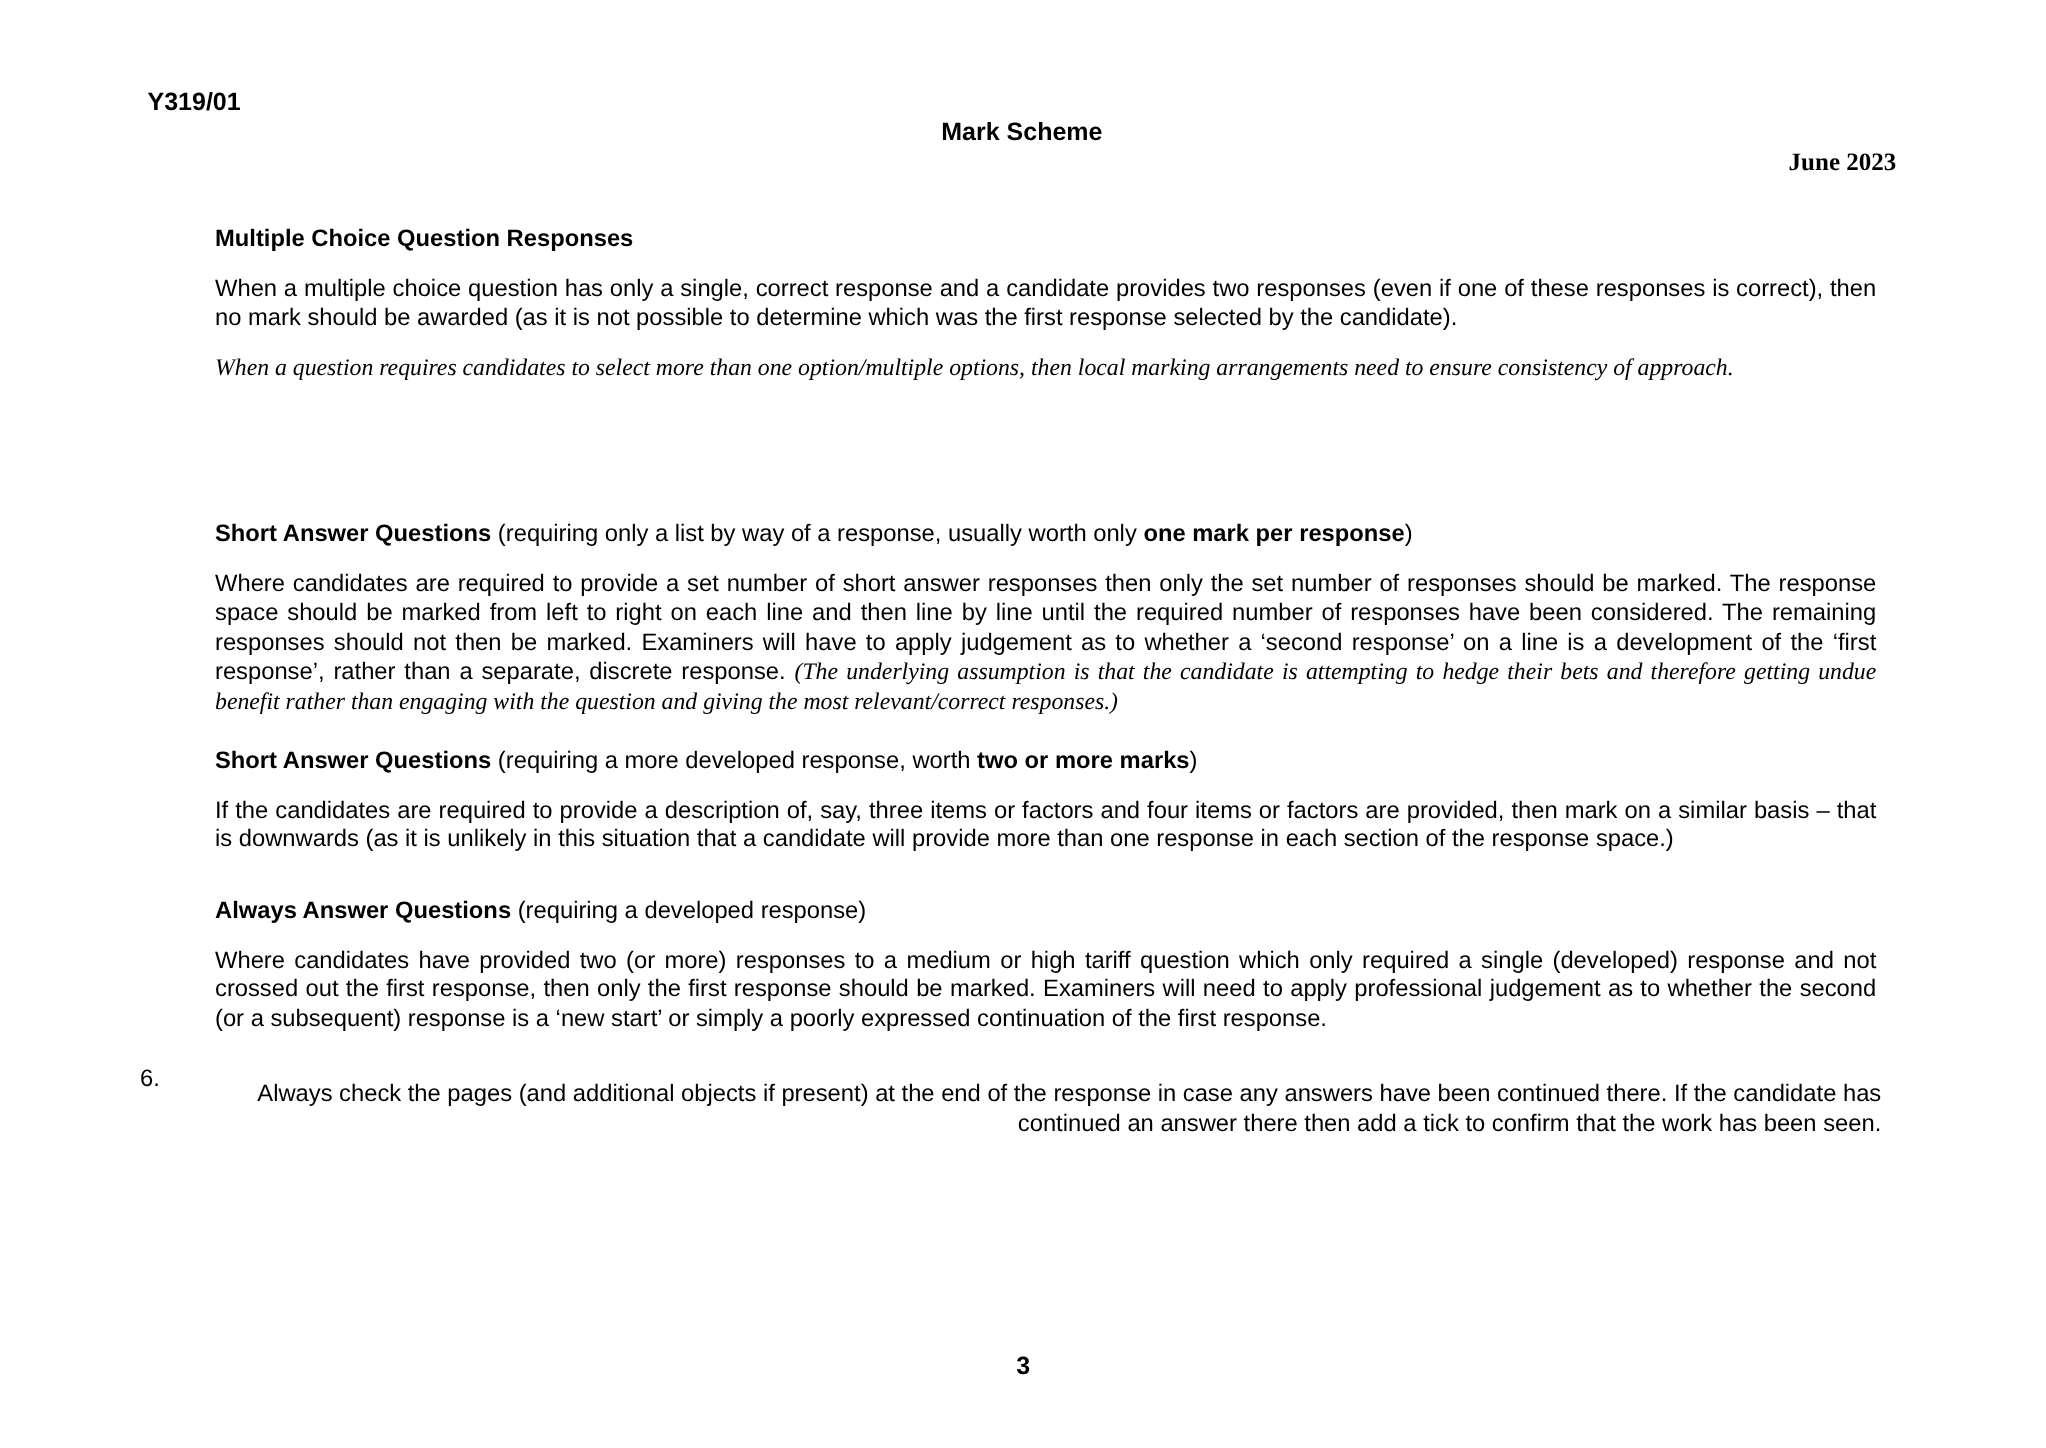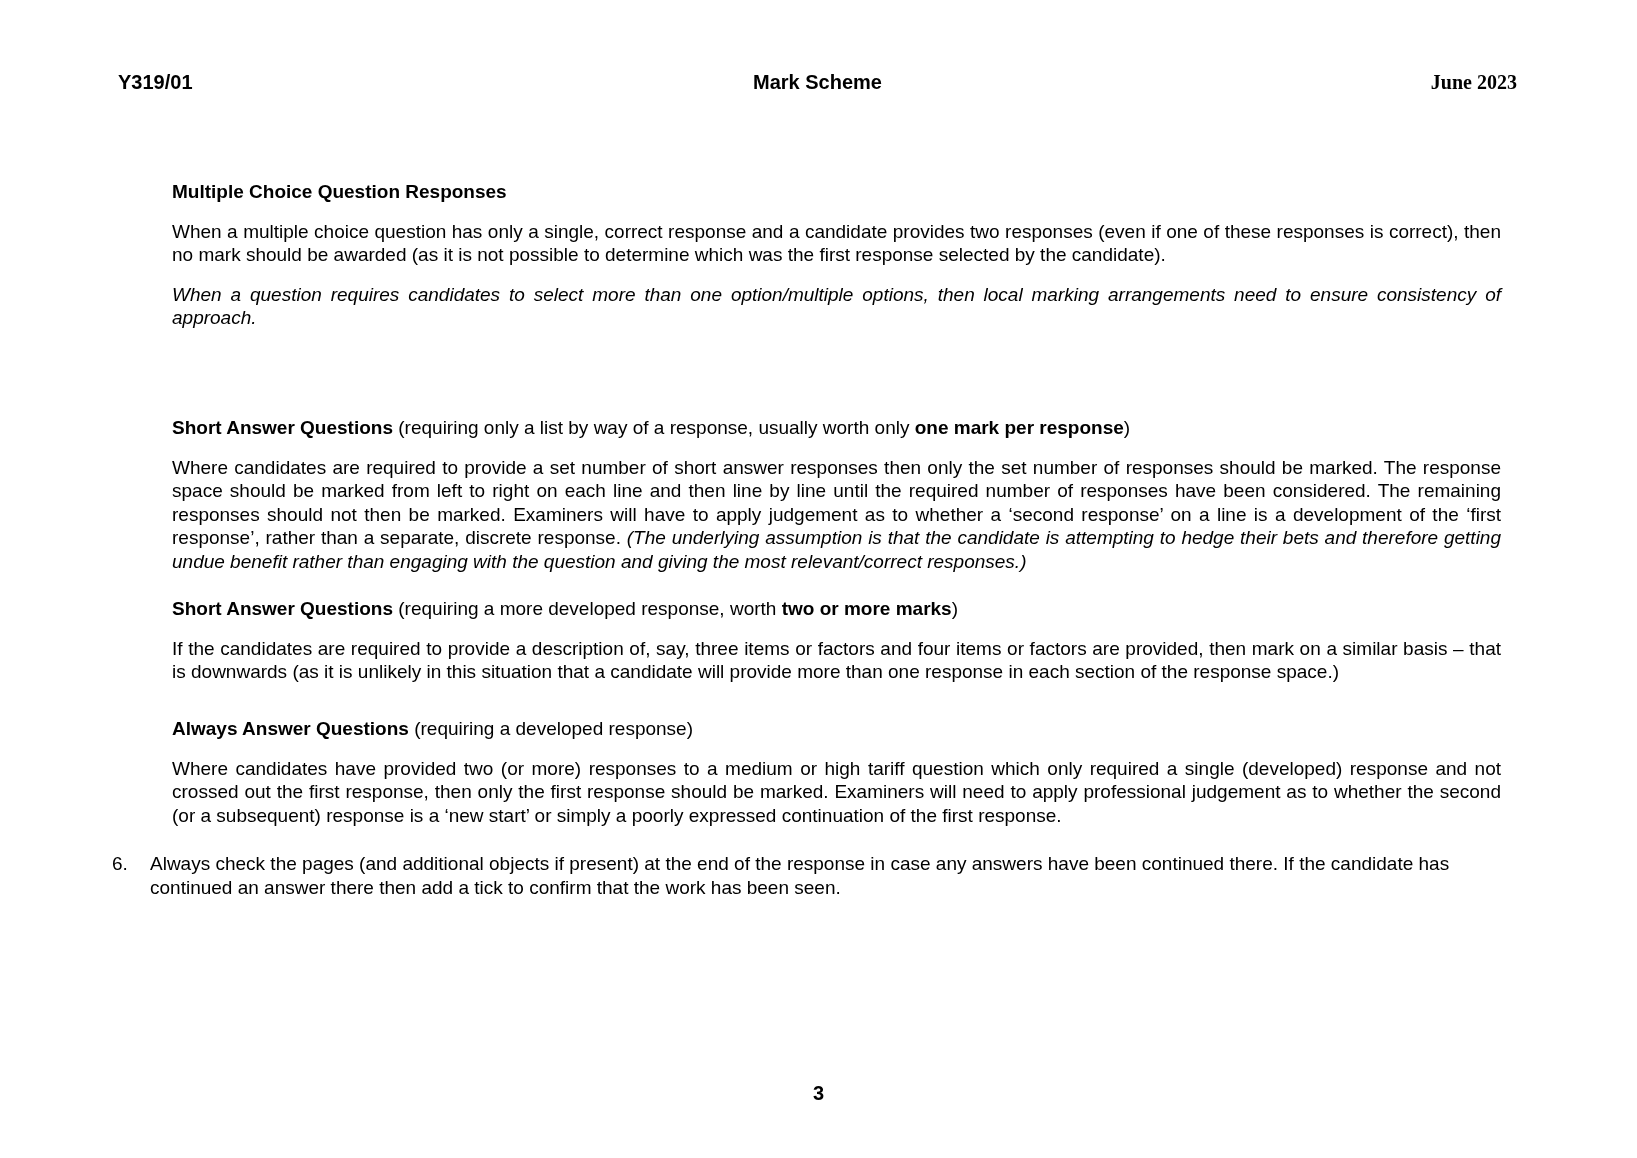--- a/index.html
+++ b/index.html
@@ -16,42 +16,43 @@
   }
   .header-row {
     position: absolute;
     top: 70px;
     left: 118px;
     right: 120px;
     display: flex;
     font-weight: bold;
     font-size: 20px;
     line-height: 24px;
+    flex-direction: column;
   }
   .header-row .h-left   { flex: 1; text-align: left; }
   .header-row .h-center { flex: 1; text-align: center; }
   .header-row .h-right  { flex: 1; text-align: right; font-family: Liberation Serif, serif; }
   .sec {
     position: absolute;
     left: 156px;
     width: 1361px;
   }
   .sec p { margin: 16px; }
   .bold { font-weight: bold; }
-  .ital { font-style: italic; }
+  .ital { font-style: italic; font-family: Liberation Serif, serif; }
   .just { text-align: justify; }
   .heading-line { font-weight: normal; }
   .list-item {
     position: absolute;
     left: 112px;
     right: 120px;
     display: flex;
   }
   .list-item .num { width: 38px; flex: none; }
-  .list-item .txt { flex: 1; margin: 0; }
+  .list-item .txt { flex: 1; margin: 12px; text-align: right; }
   .footer-row {
     position: absolute;
     top: 1082px;
     left: 0;
     width: 100%;
     text-align: center;
     font-weight: bold;
     font-size: 20px;
   }
 </style>

